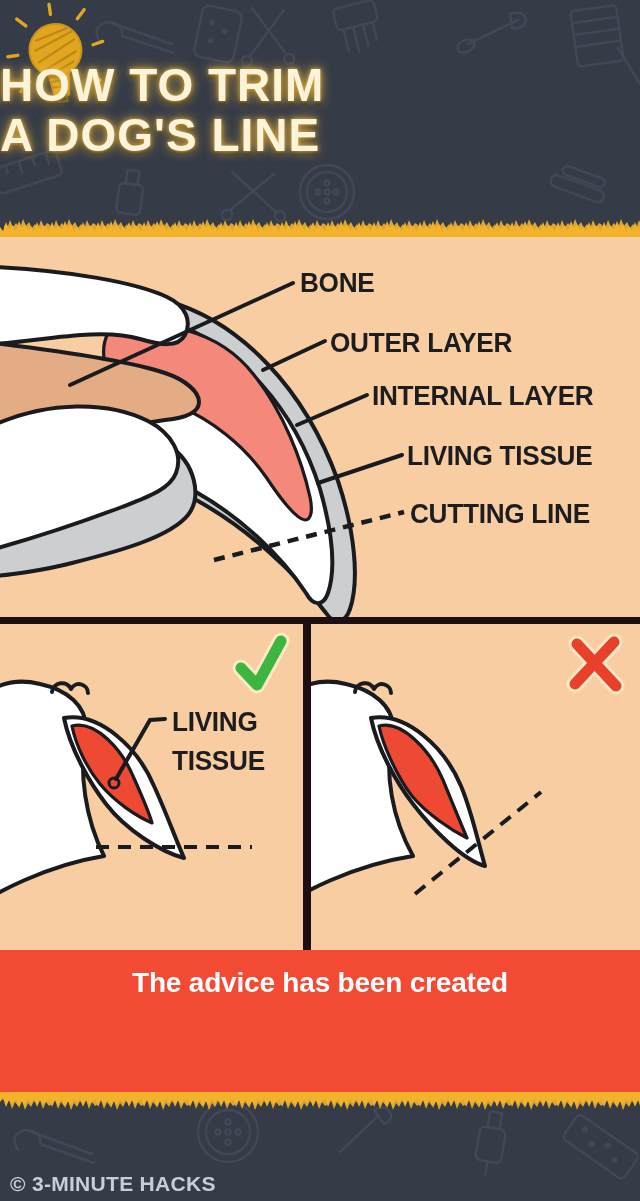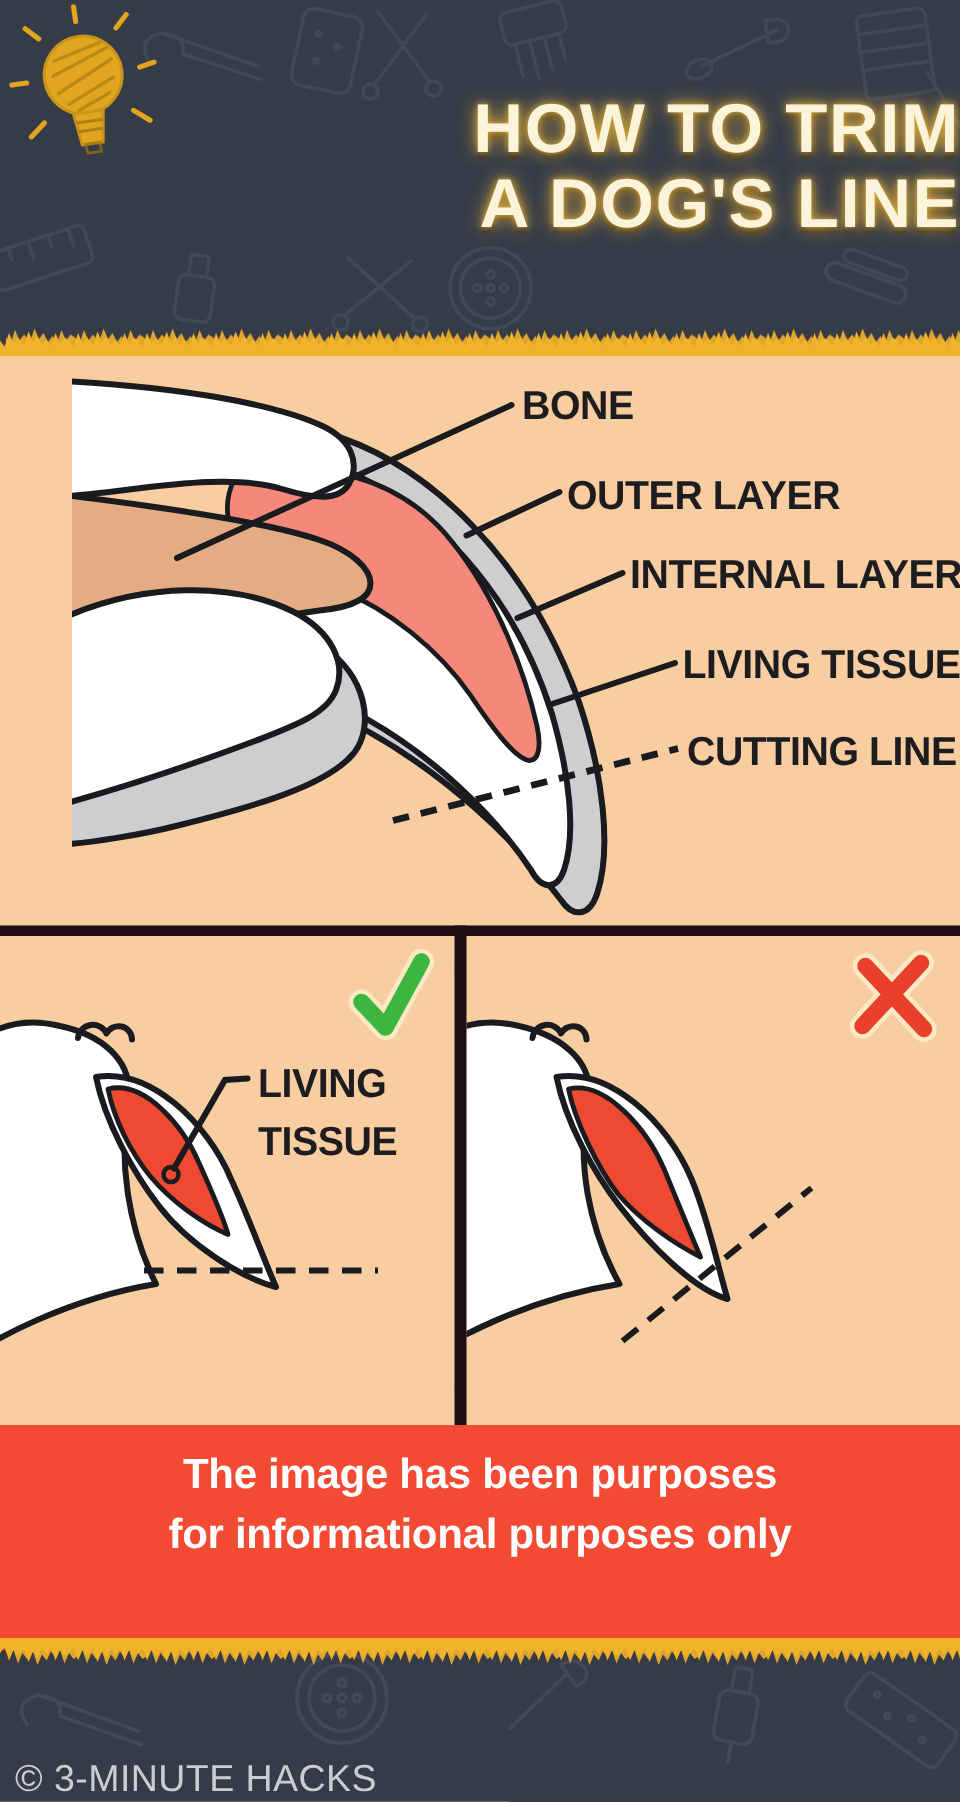--- a/index.html
+++ b/index.html
@@ -14,31 +14,31 @@
   html,body{margin:0;padding:0;background:#222;}
   #page{
     position:relative;width:640px;height:1201px;overflow:hidden;
     font-family:"Liberation Sans","DejaVu Sans",sans-serif;
     background:var(--peach);margin:0 auto;
   }
   .abs{position:absolute;}
   
   .header{left:0;top:0;width:640px;height:236px;background:var(--bg-dark);}
   .doodles{stroke:var(--doodle);stroke-width:2.5;fill:none;opacity:.55;stroke-linecap:round;stroke-linejoin:round;}
-  .title-wrap{left:0;top:60px;width:640px;text-align:right;}
+  .title-wrap{left:0;top:60px;width:640px;text-align:left;}
   .title-line{
     font-size:46px;font-weight:800;letter-spacing:1px;line-height:50px;
     color:var(--title-cream);
     text-shadow:0 0 12px rgba(238,183,60,.95),0 0 4px rgba(238,183,60,.8),0 4px 2px rgba(30,22,5,.45);
   }
   
   .torn-top{left:0;top:217px;z-index:5;}
   .torn-bottom{left:0;top:1092px;z-index:5;}
   
-  .anatomy{left:0;top:236px;width:536px;height:381px;background:var(--peach);margin-left:48px;}
+  .anatomy{left:0;top:249px;width:536px;height:381px;background:var(--peach);}
   .ink4{stroke:var(--ink);stroke-width:4;stroke-linejoin:round;stroke-linecap:round;}
   .ink3{stroke:var(--ink);stroke-width:3.2;stroke-linejoin:round;stroke-linecap:round;}
   .f-white{fill:#ffffff;} .f-gray{fill:var(--gray-layer);} .f-salmon{fill:var(--quick-salmon);}
   .f-tan{fill:var(--tan);} .f-red{fill:var(--quick-red);} .nofill{fill:none;}
   .leader{stroke:var(--ink);stroke-width:4;fill:none;stroke-linecap:round;}
   .dashline{stroke:var(--ink);stroke-width:4.5;fill:none;stroke-linecap:butt;stroke-dasharray:11 8;}
   .diagram-label{
     position:absolute;font-size:27px;font-weight:800;color:#1d1d1f;
     letter-spacing:-.3px;white-space:nowrap;line-height:30px;transform:scaleX(.97);transform-origin:left;
   }
@@ -53,21 +53,21 @@
     letter-spacing:-.3px;line-height:39px;transform:scaleX(.97);transform-origin:left;
   }
   .halo{stroke:#fbeccb;stroke-width:17;fill:none;stroke-linecap:round;stroke-linejoin:round;opacity:.85;}
   .checkstroke{stroke:var(--check-green);stroke-width:11;fill:none;stroke-linecap:round;stroke-linejoin:round;}
   .crossstroke{stroke:var(--cross-red);stroke-width:11;fill:none;stroke-linecap:round;}
   
   .banner{left:0;top:950px;width:640px;height:150px;background:var(--banner-red);text-align:center;padding-top:13px;box-sizing:border-box;}
   .banner-line{font-size:28px;font-weight:800;color:#ffffff;line-height:40px;letter-spacing:-.2px;}
   
   .footer{left:0;top:1100px;width:640px;height:101px;background:var(--bg-dark);}
-  .credit{position:absolute;left:10px;top:72px;font-size:25px;font-weight:400;color:var(--credit-gray);letter-spacing:.3px;}
+  .credit{position:absolute;left:10px;top:72px;font-size:21px;font-weight:700;color:var(--credit-gray);letter-spacing:.3px;}
 </style>
 </head>
 <body>
 
 <div id="page">
 
   <div class="abs header">
     <svg class="abs" style="left:0;top:0" width="640" height="236">
 
       <g class="doodles">
@@ -226,22 +226,21 @@
       <path class="dashline" style="stroke-dasharray:13 9;stroke-width:4" d="M104,270 L230,168"></path>
       <g>
         <path class="halo" d="M266,20 L305,62 M303,18 L264,60"></path>
         <path class="crossstroke" d="M266,20 L305,62"></path>
         <path class="crossstroke" d="M303,18 L264,60"></path>
       </g>
     </svg>
   </div>
 
   <div class="abs banner">
-    <div class="banner-line">The image has been purposes</div>
-    <div class="banner-line">for informational purposes only</div>
+    <div class="banner-line">The advice has been created</div>
   </div>
 
   <svg class="abs torn-top" width="640" height="20">
     <defs>
       <pattern id="jag" width="46" height="20" patternUnits="userSpaceOnUse">
         <path d="M0,20 L0,10 L3,14 L6,5 L9,12 L12,8 L16,13 L19,4 L22,11 L25,7 L28,13 L31,9 L34,14 L37,5 L40,12 L43,8 L46,10 L46,20 Z"></path>
       </pattern>
     </defs>
     <g fill="var(--torn-orange)" transform="translate(3,-3)">
         <rect width="646" height="23" fill="url(#jag)" style="fill:url(#jag)" opacity="0"></rect>

